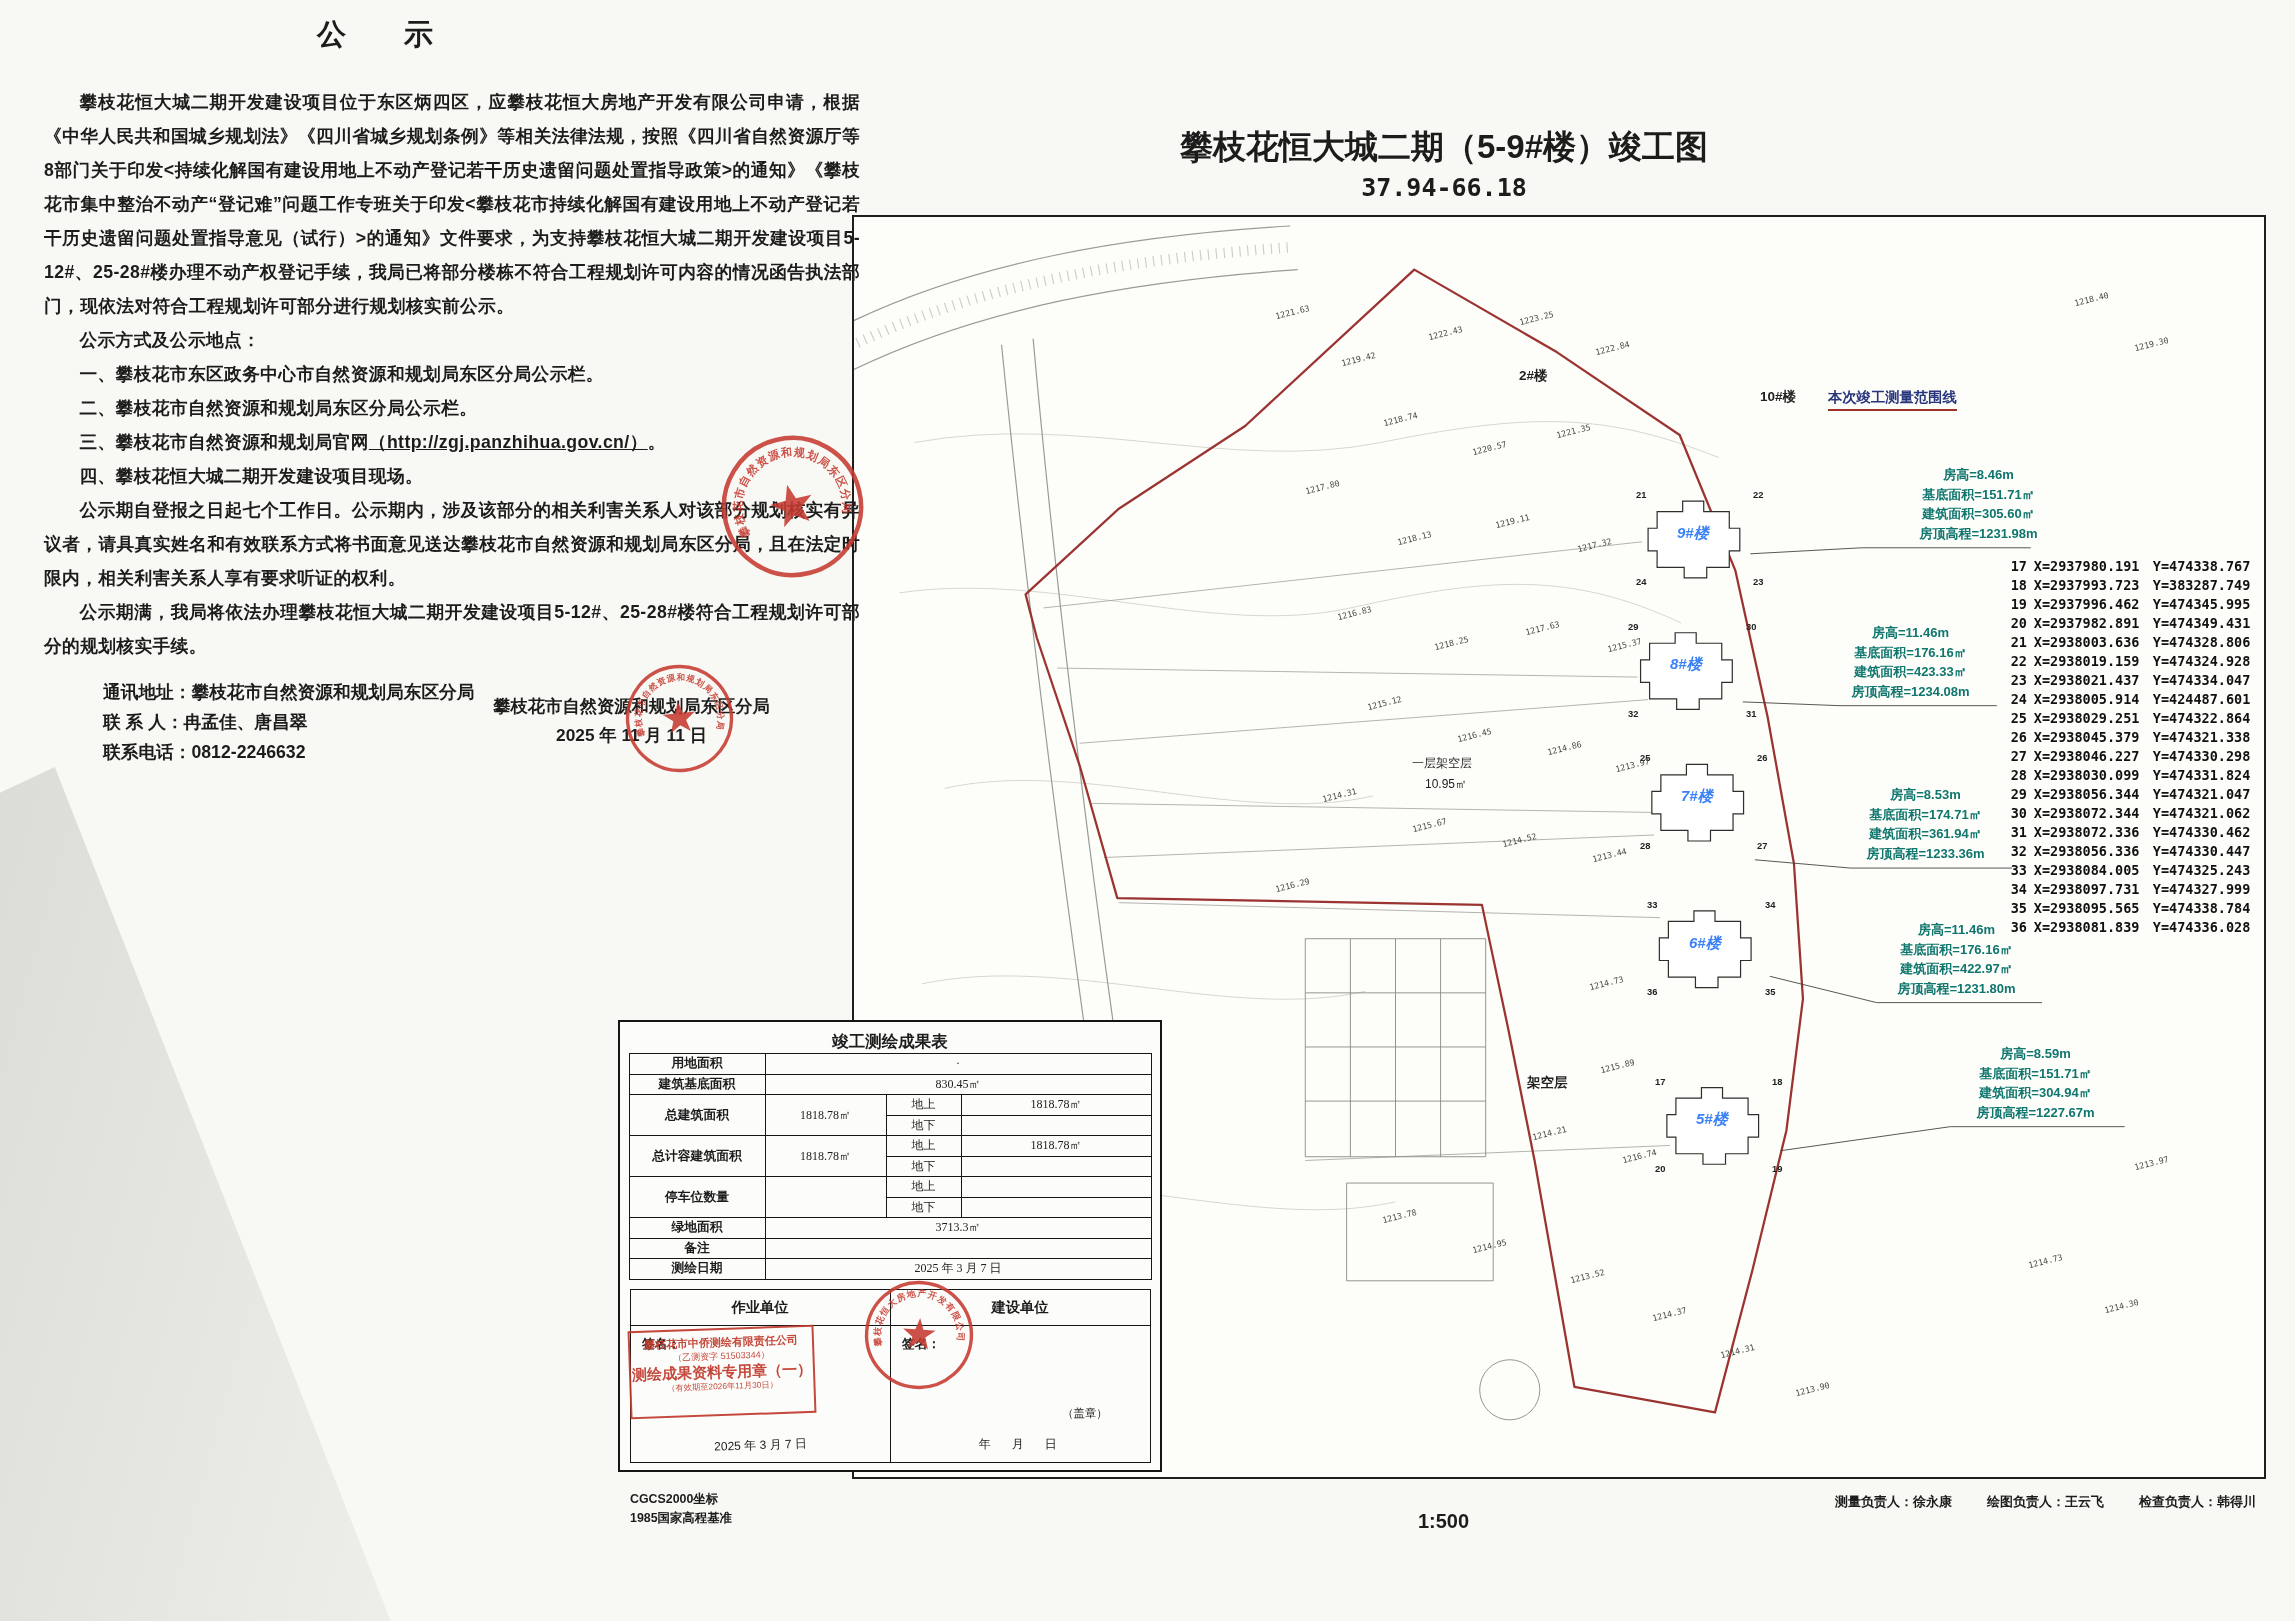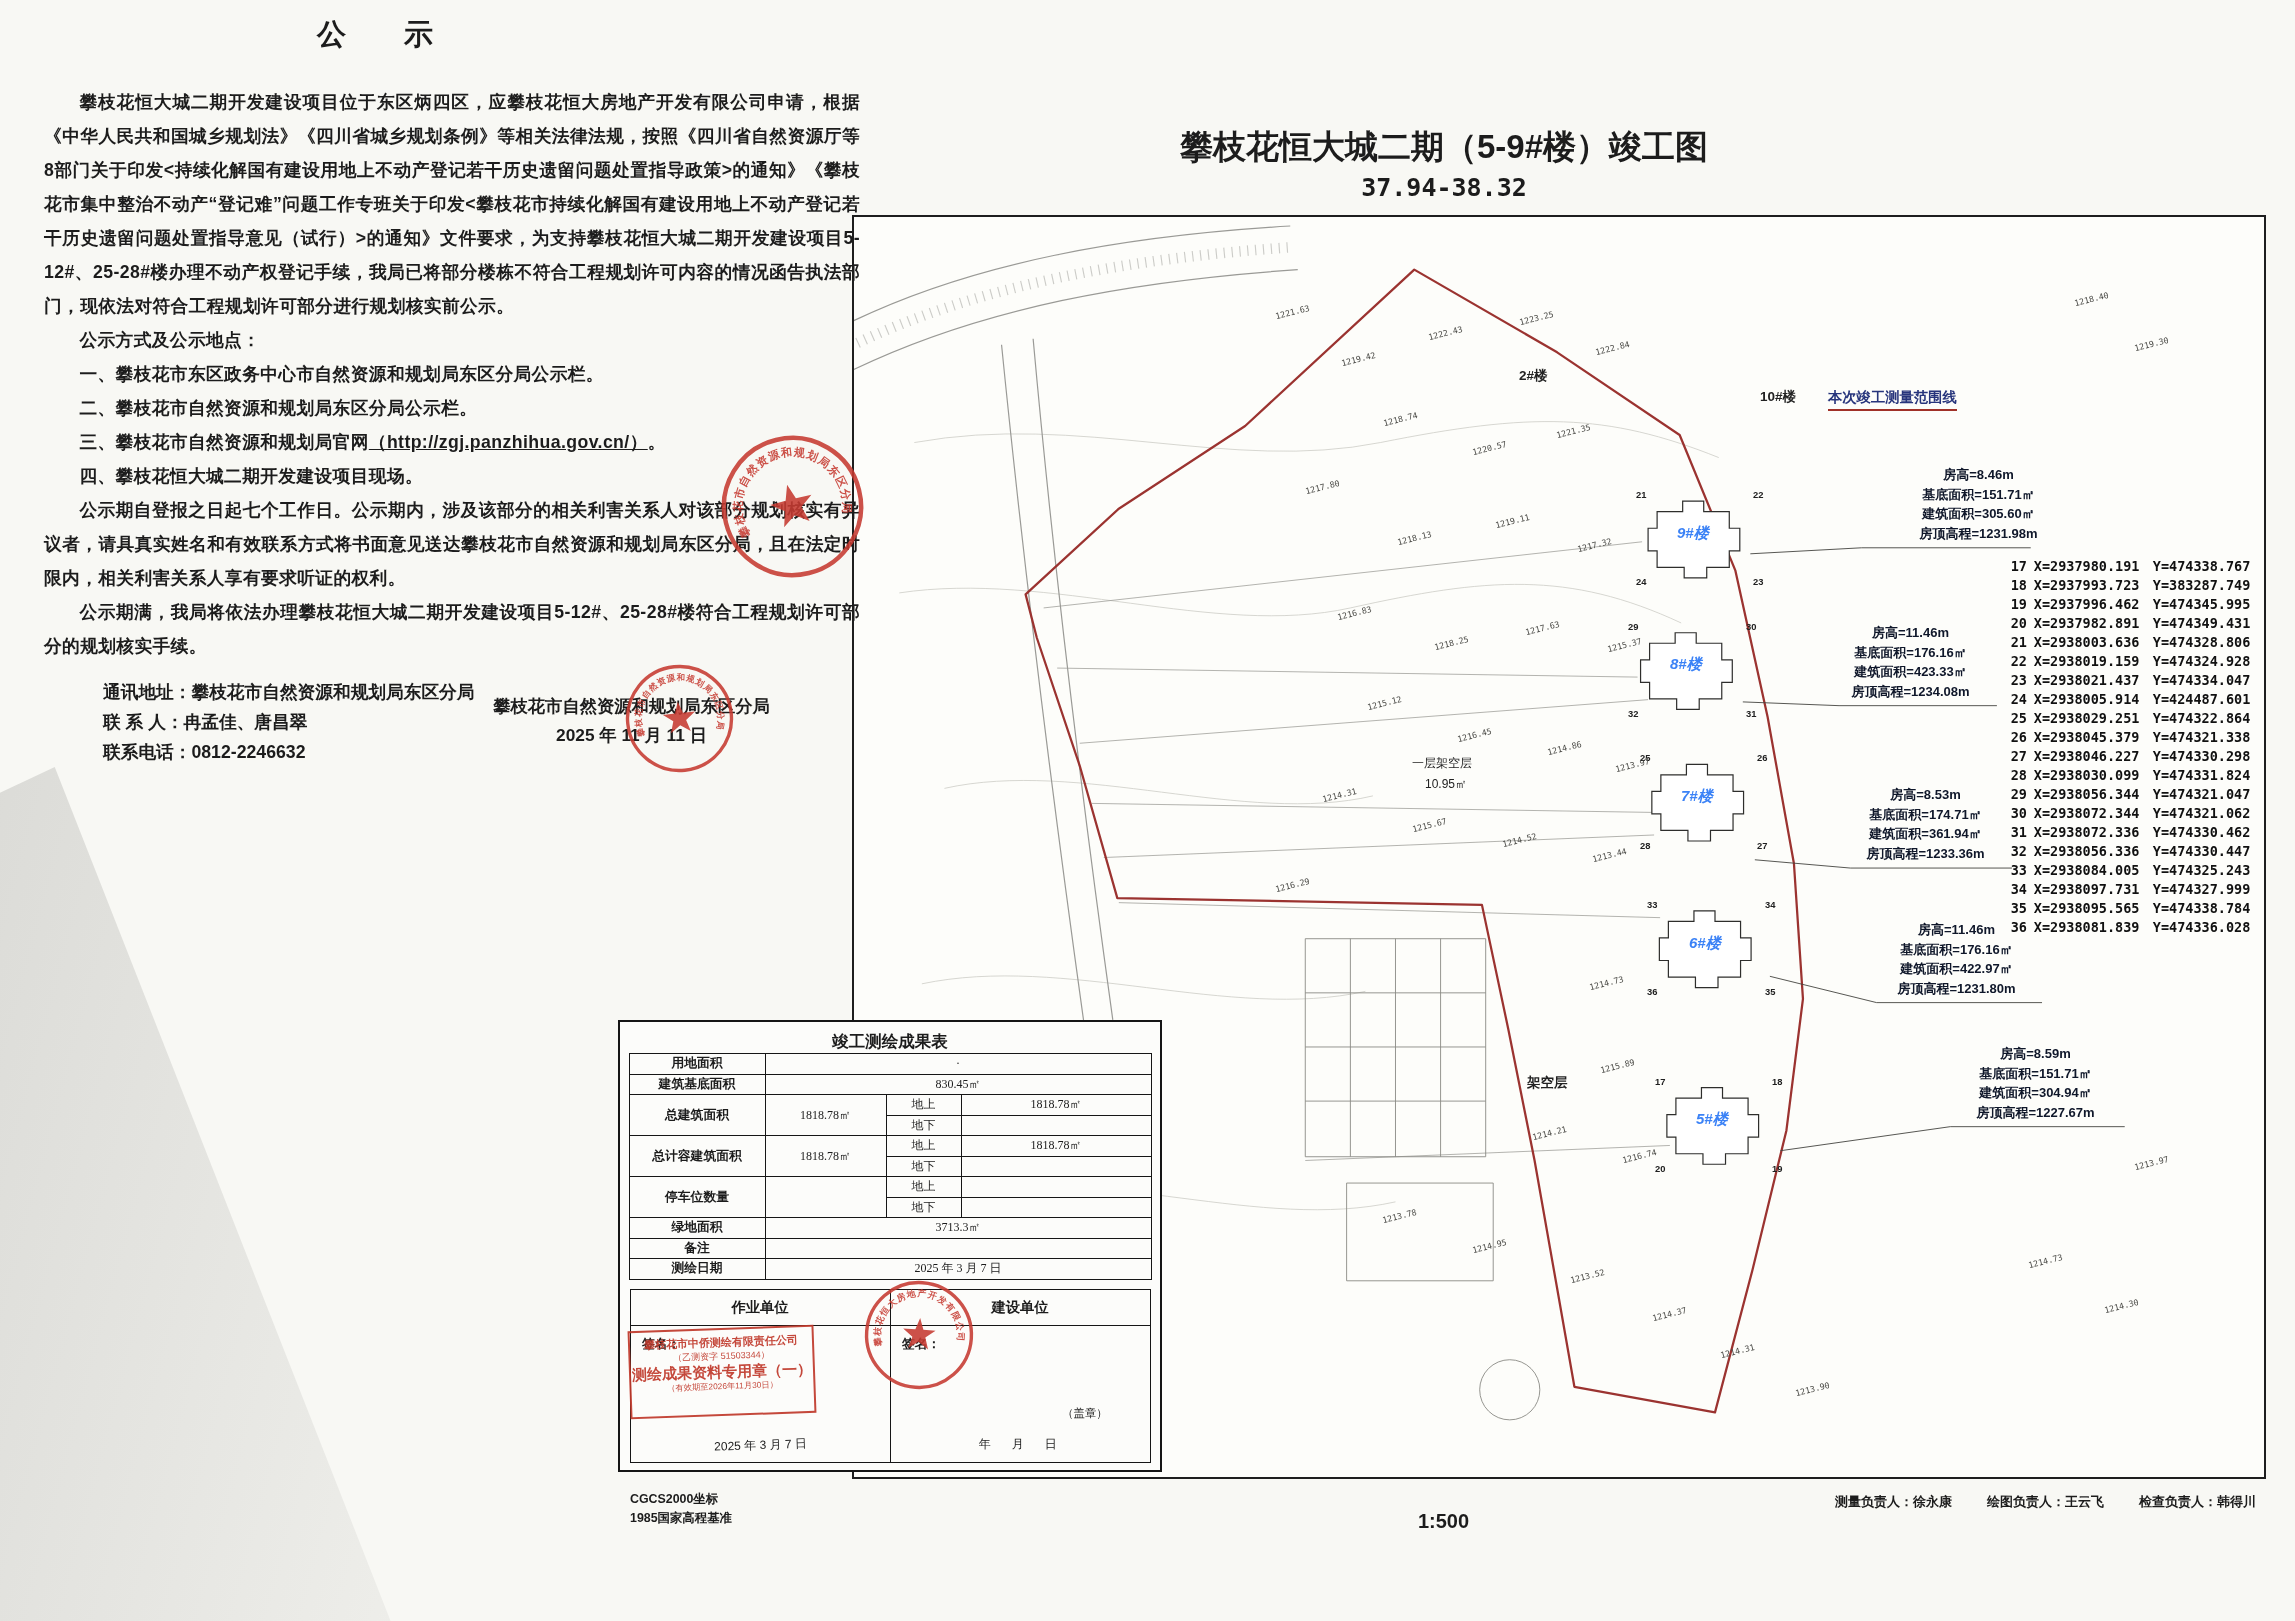--- a/index.html
+++ b/index.html
@@ -26,21 +26,21 @@
          border:2.3px solid #1e1e1e;background:#fdfdfa;z-index:1;}
   .linework{position:absolute;left:0;top:0;width:100%;height:100%;}
   .legend{position:absolute;left:974px;top:171px;font-size:14.3px;font-weight:bold;color:#27357c;
           border-bottom:2.3px solid #a03128;padding-bottom:2.3px;}
   .coords{position:absolute;left:1141px;top:340px;width:265px;font-family:"DejaVu Sans Mono",monospace;}
   .coord-row{display:flex;font-size:13.5px;line-height:19px;font-weight:bold;color:#111;}
   .coord-row .cno{width:32px;text-align:right;margin-right:6.8px;}
   .coord-row .cx{width:119px;}
   .coord-row .cy{flex:1;}
   .info-block{position:absolute;width:159px;text-align:center;}
-  .info-block div{font-size:13px;font-weight:bold;line-height:19.5px;color:#0f172a;}
+  .info-block div{font-size:13px;font-weight:bold;line-height:19.5px;color:#0f766e;}
   .bld-label{position:absolute;font-size:15px;font-weight:bold;color:#3b82f6;font-style:italic;}
   .map-label{position:absolute;font-size:12px;color:#222;}
   .map-label.b{font-size:13.5px;font-weight:bold;}
   .elev{position:absolute;font-size:8.3px;color:#4c4c48;font-family:"DejaVu Sans Mono",monospace;
         transform:rotate(-14deg);white-space:nowrap;}
   .pnum{position:absolute;font-size:9.4px;font-weight:bold;color:#202020;}
   
   .datum{position:absolute;left:630px;top:1490px;font-size:12.4px;line-height:19px;font-weight:bold;z-index:25;}
   .scale-label{position:absolute;left:1391px;top:1510px;width:105px;text-align:center;
         font-size:20px;font-weight:bold;z-index:25;}
@@ -99,21 +99,21 @@
     </div>
   </section>
 
   <div class="sig">
     <div>攀枝花市自然资源和规划局东区分局</div>
     <div>2025 年 11 月 11 日</div>
   </div>
 
   <div class="sheet-title">
     <div class="t1">攀枝花恒大城二期（5-9#楼）竣工图</div>
-    <div class="t2">37.94-38.32</div>
+    <div class="t2">37.94-66.18</div>
   </div>
 
   <div class="frame">
     <svg class="linework" viewBox="0 0 1875 1676">
 
       <g stroke="#c9c9c3" stroke-width="1" fill="none">
         <path d="M 80,300 C 300,260 500,340 700,300 S 1000,260 1150,320"></path>
         <path d="M 60,500 C 260,470 480,560 660,520 S 950,470 1100,540"></path>
         <path d="M 120,760 C 300,720 520,810 690,770"></path>
         <path d="M 90,1020 C 280,980 500,1070 680,1030"></path>

